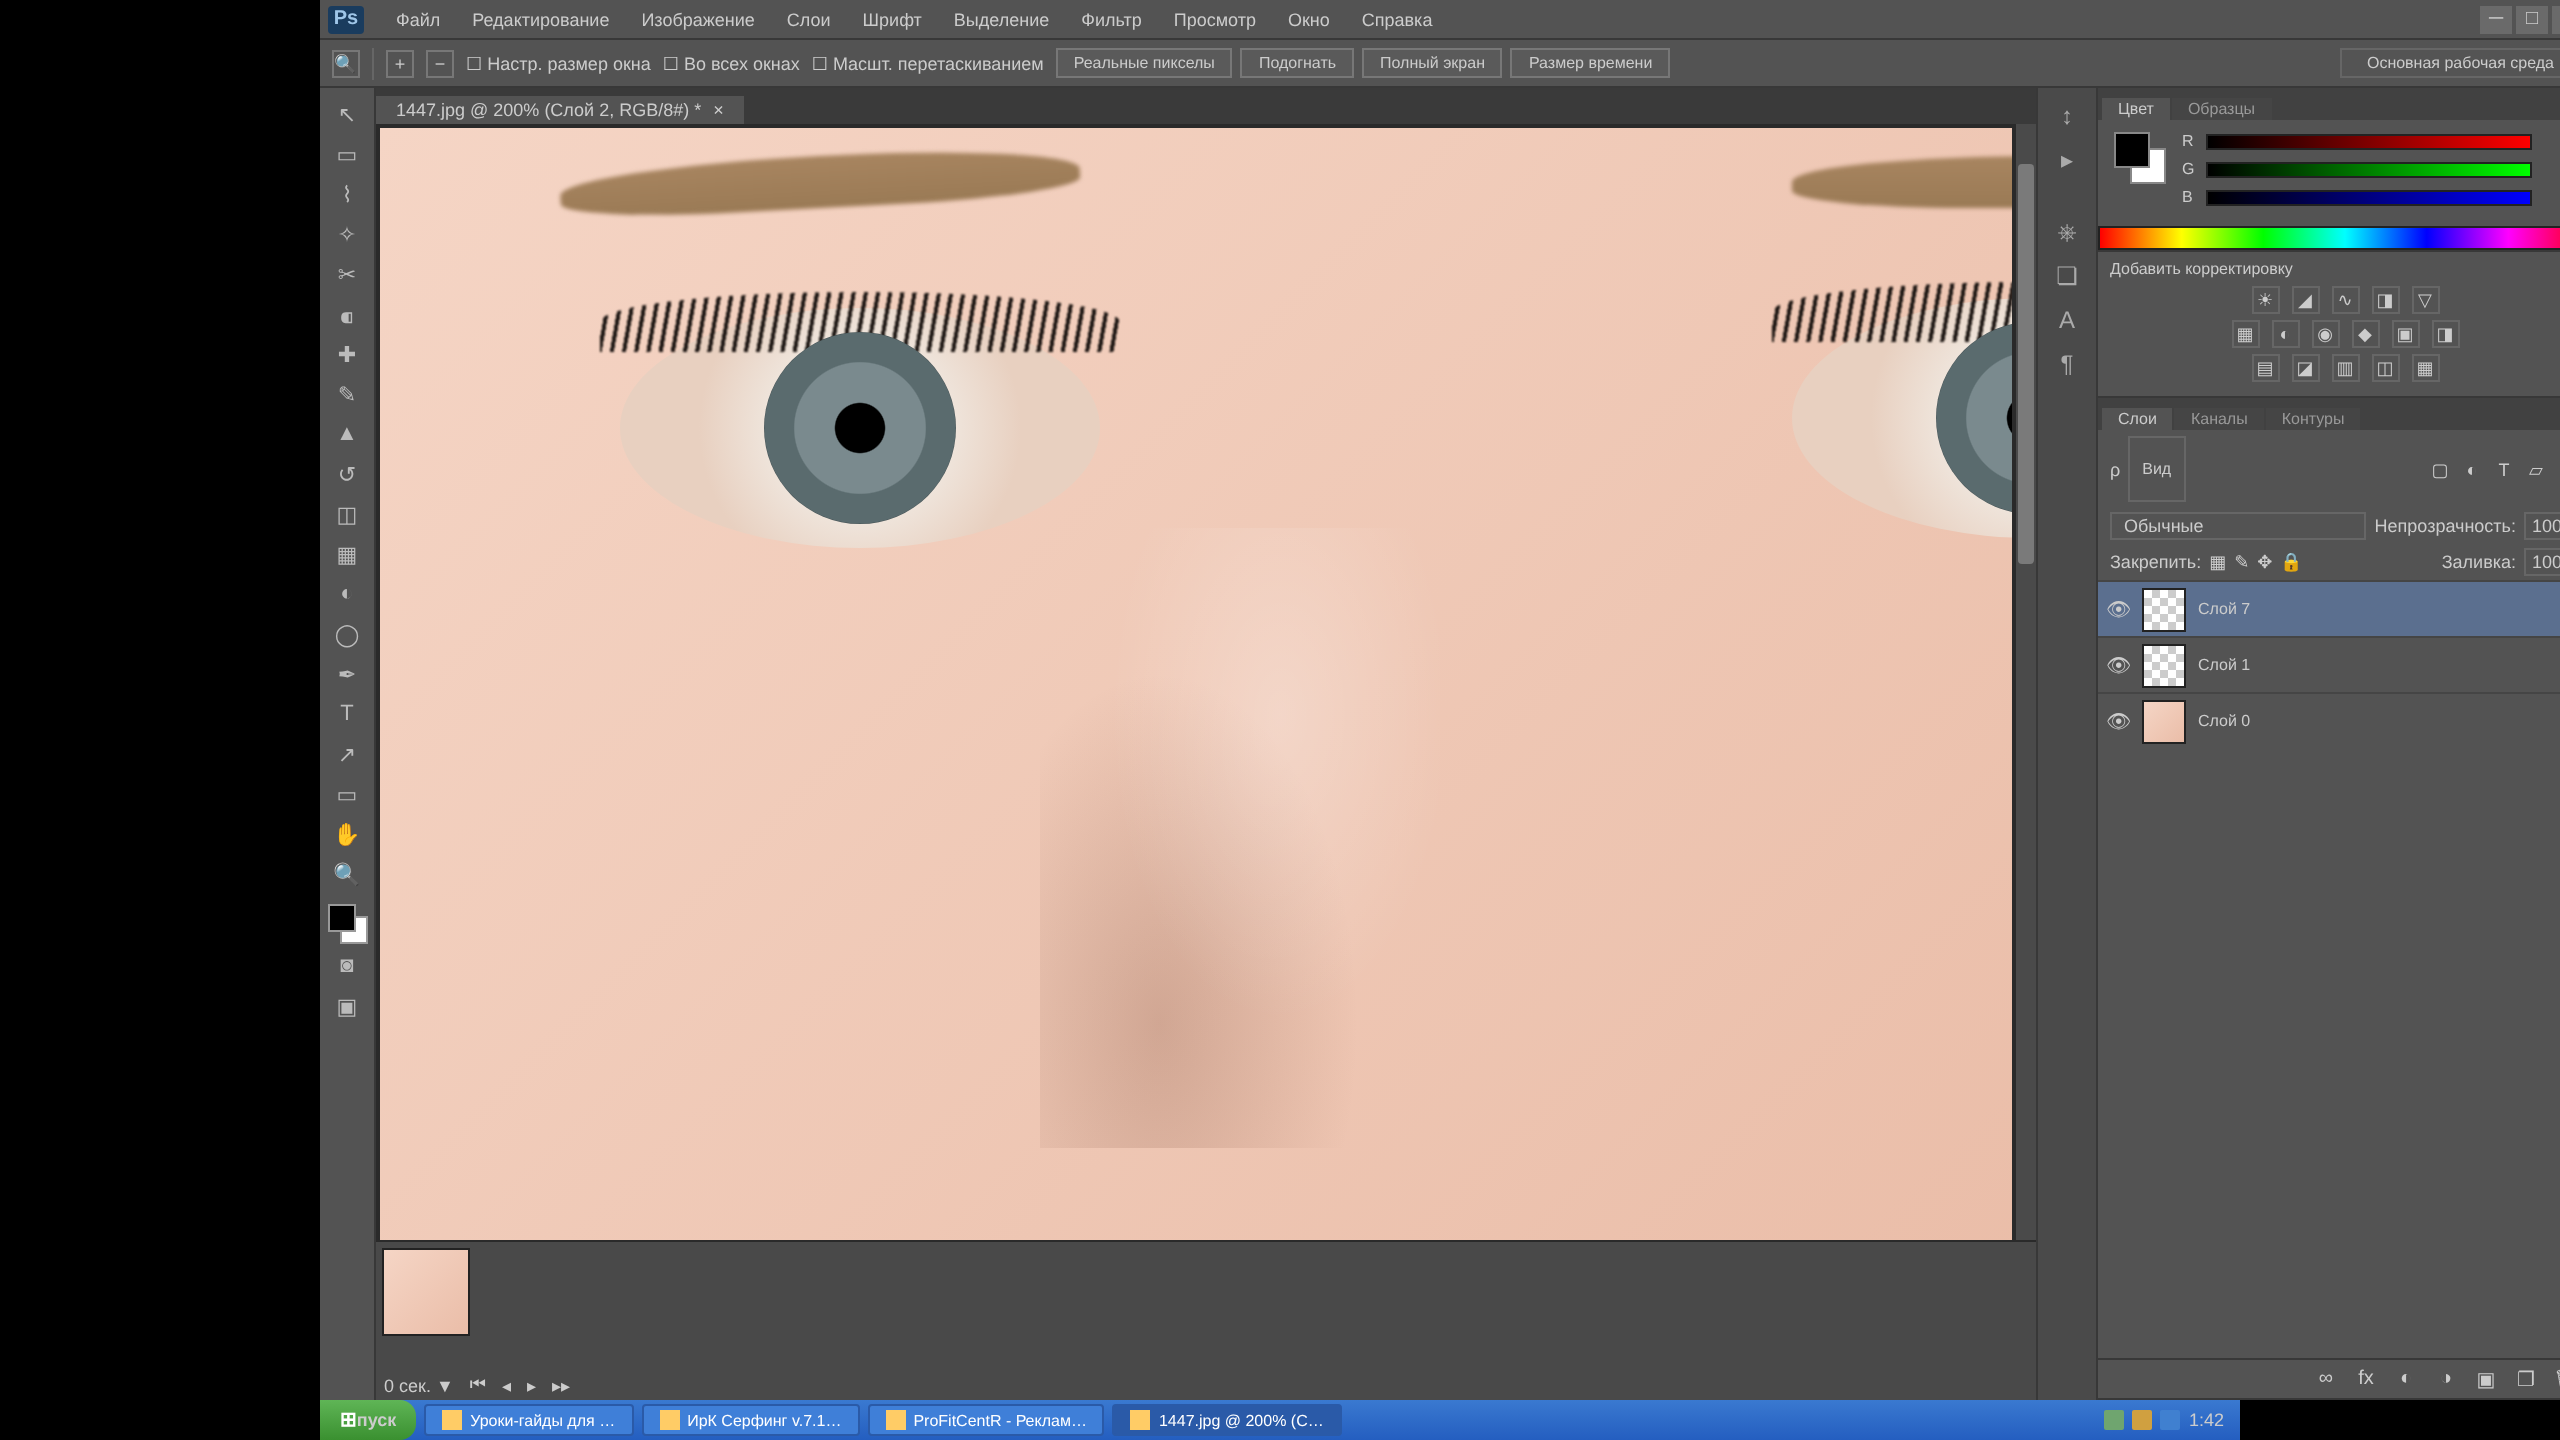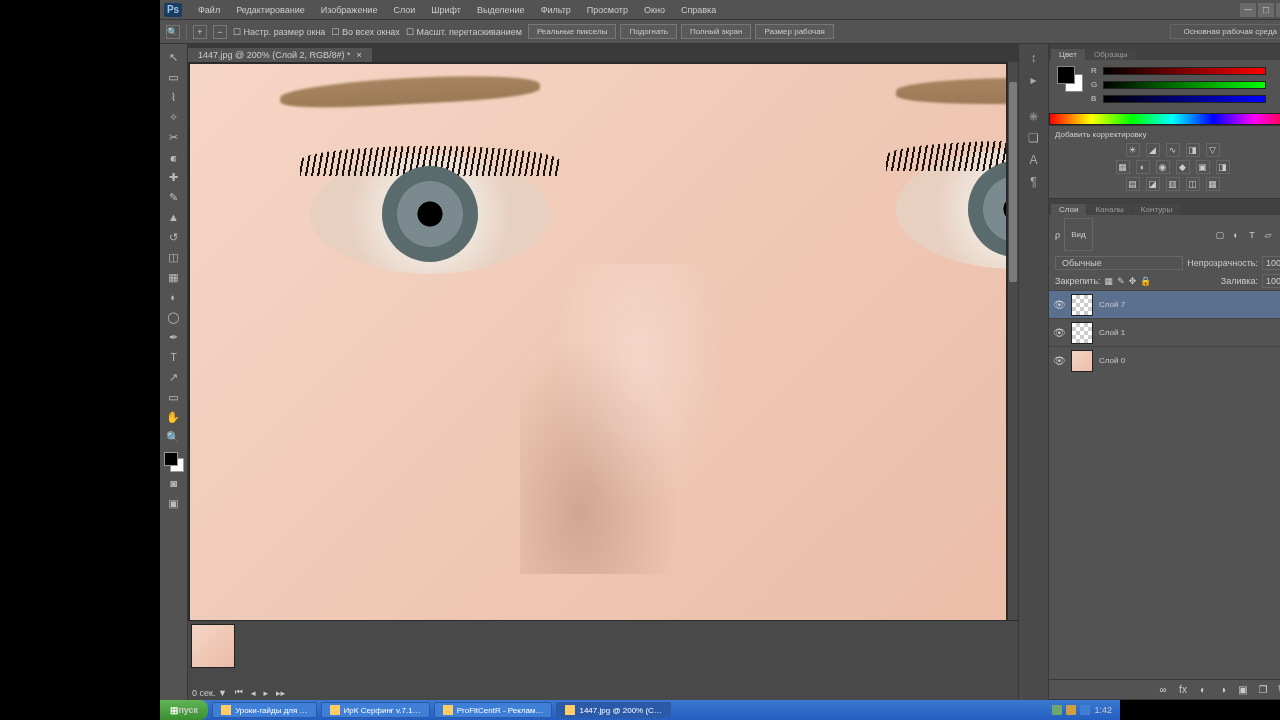--- a/index.html
+++ b/index.html
@@ -125,21 +125,21 @@
     <div style="width:1px;height:16px;background:#666"></div>
     <div class="opt-ico">+</div>
     <div class="opt-ico">−</div>
     <label>☐ <span>Настр. размер окна</span></label>
     <label>☐ <span>Во всех окнах</span></label>
     <label>☐ <span>Масшт. перетаскиванием</span></label>
     <div id="optbtns" style="display:flex;gap:4px">
         <div class="opt-btn">Реальные пикселы</div>
         <div class="opt-btn">Подогнать</div>
         <div class="opt-btn">Полный экран</div>
-        <div class="opt-btn">Размер рабочая</div>
+        <div class="opt-btn">Размер времени</div>
       </div>
     <div class="workspace-sel">Основная рабочая среда</div>
   </div>
 
   <div class="mainrow">
     <div class="toolbar">
       <div class="tool">↖</div>
       <div class="tool">▭</div>
       <div class="tool">⌇</div>
       <div class="tool">✧</div>

